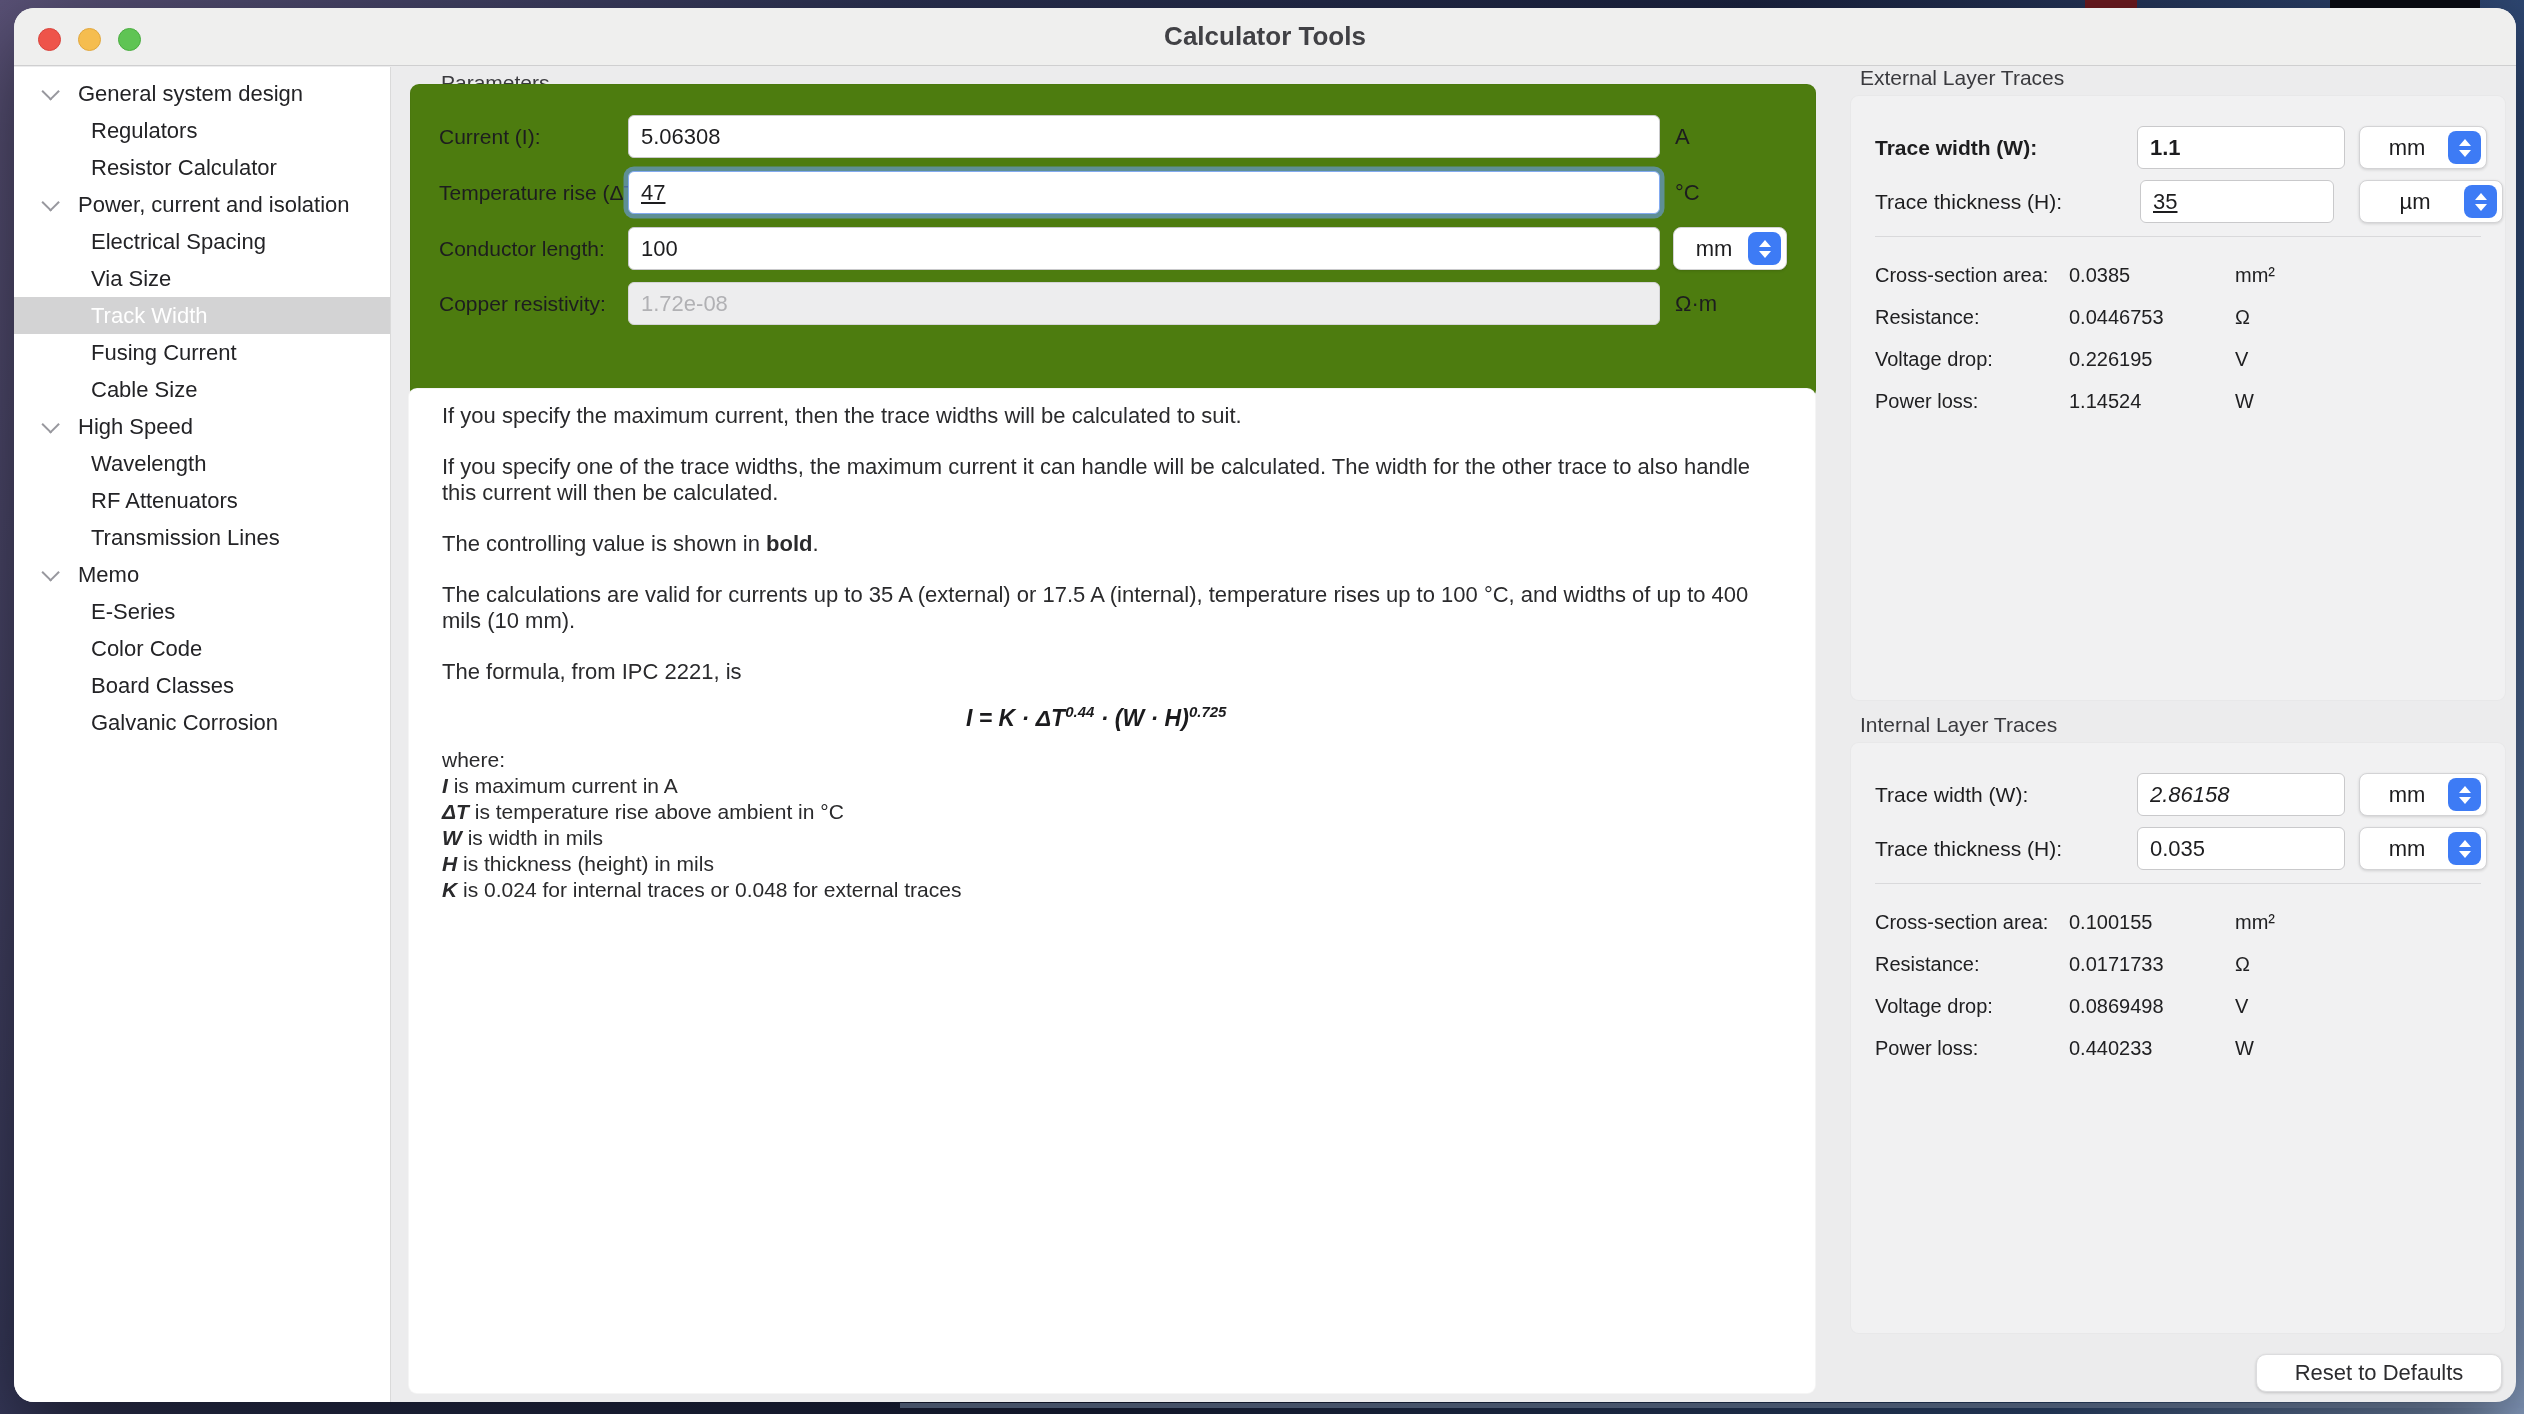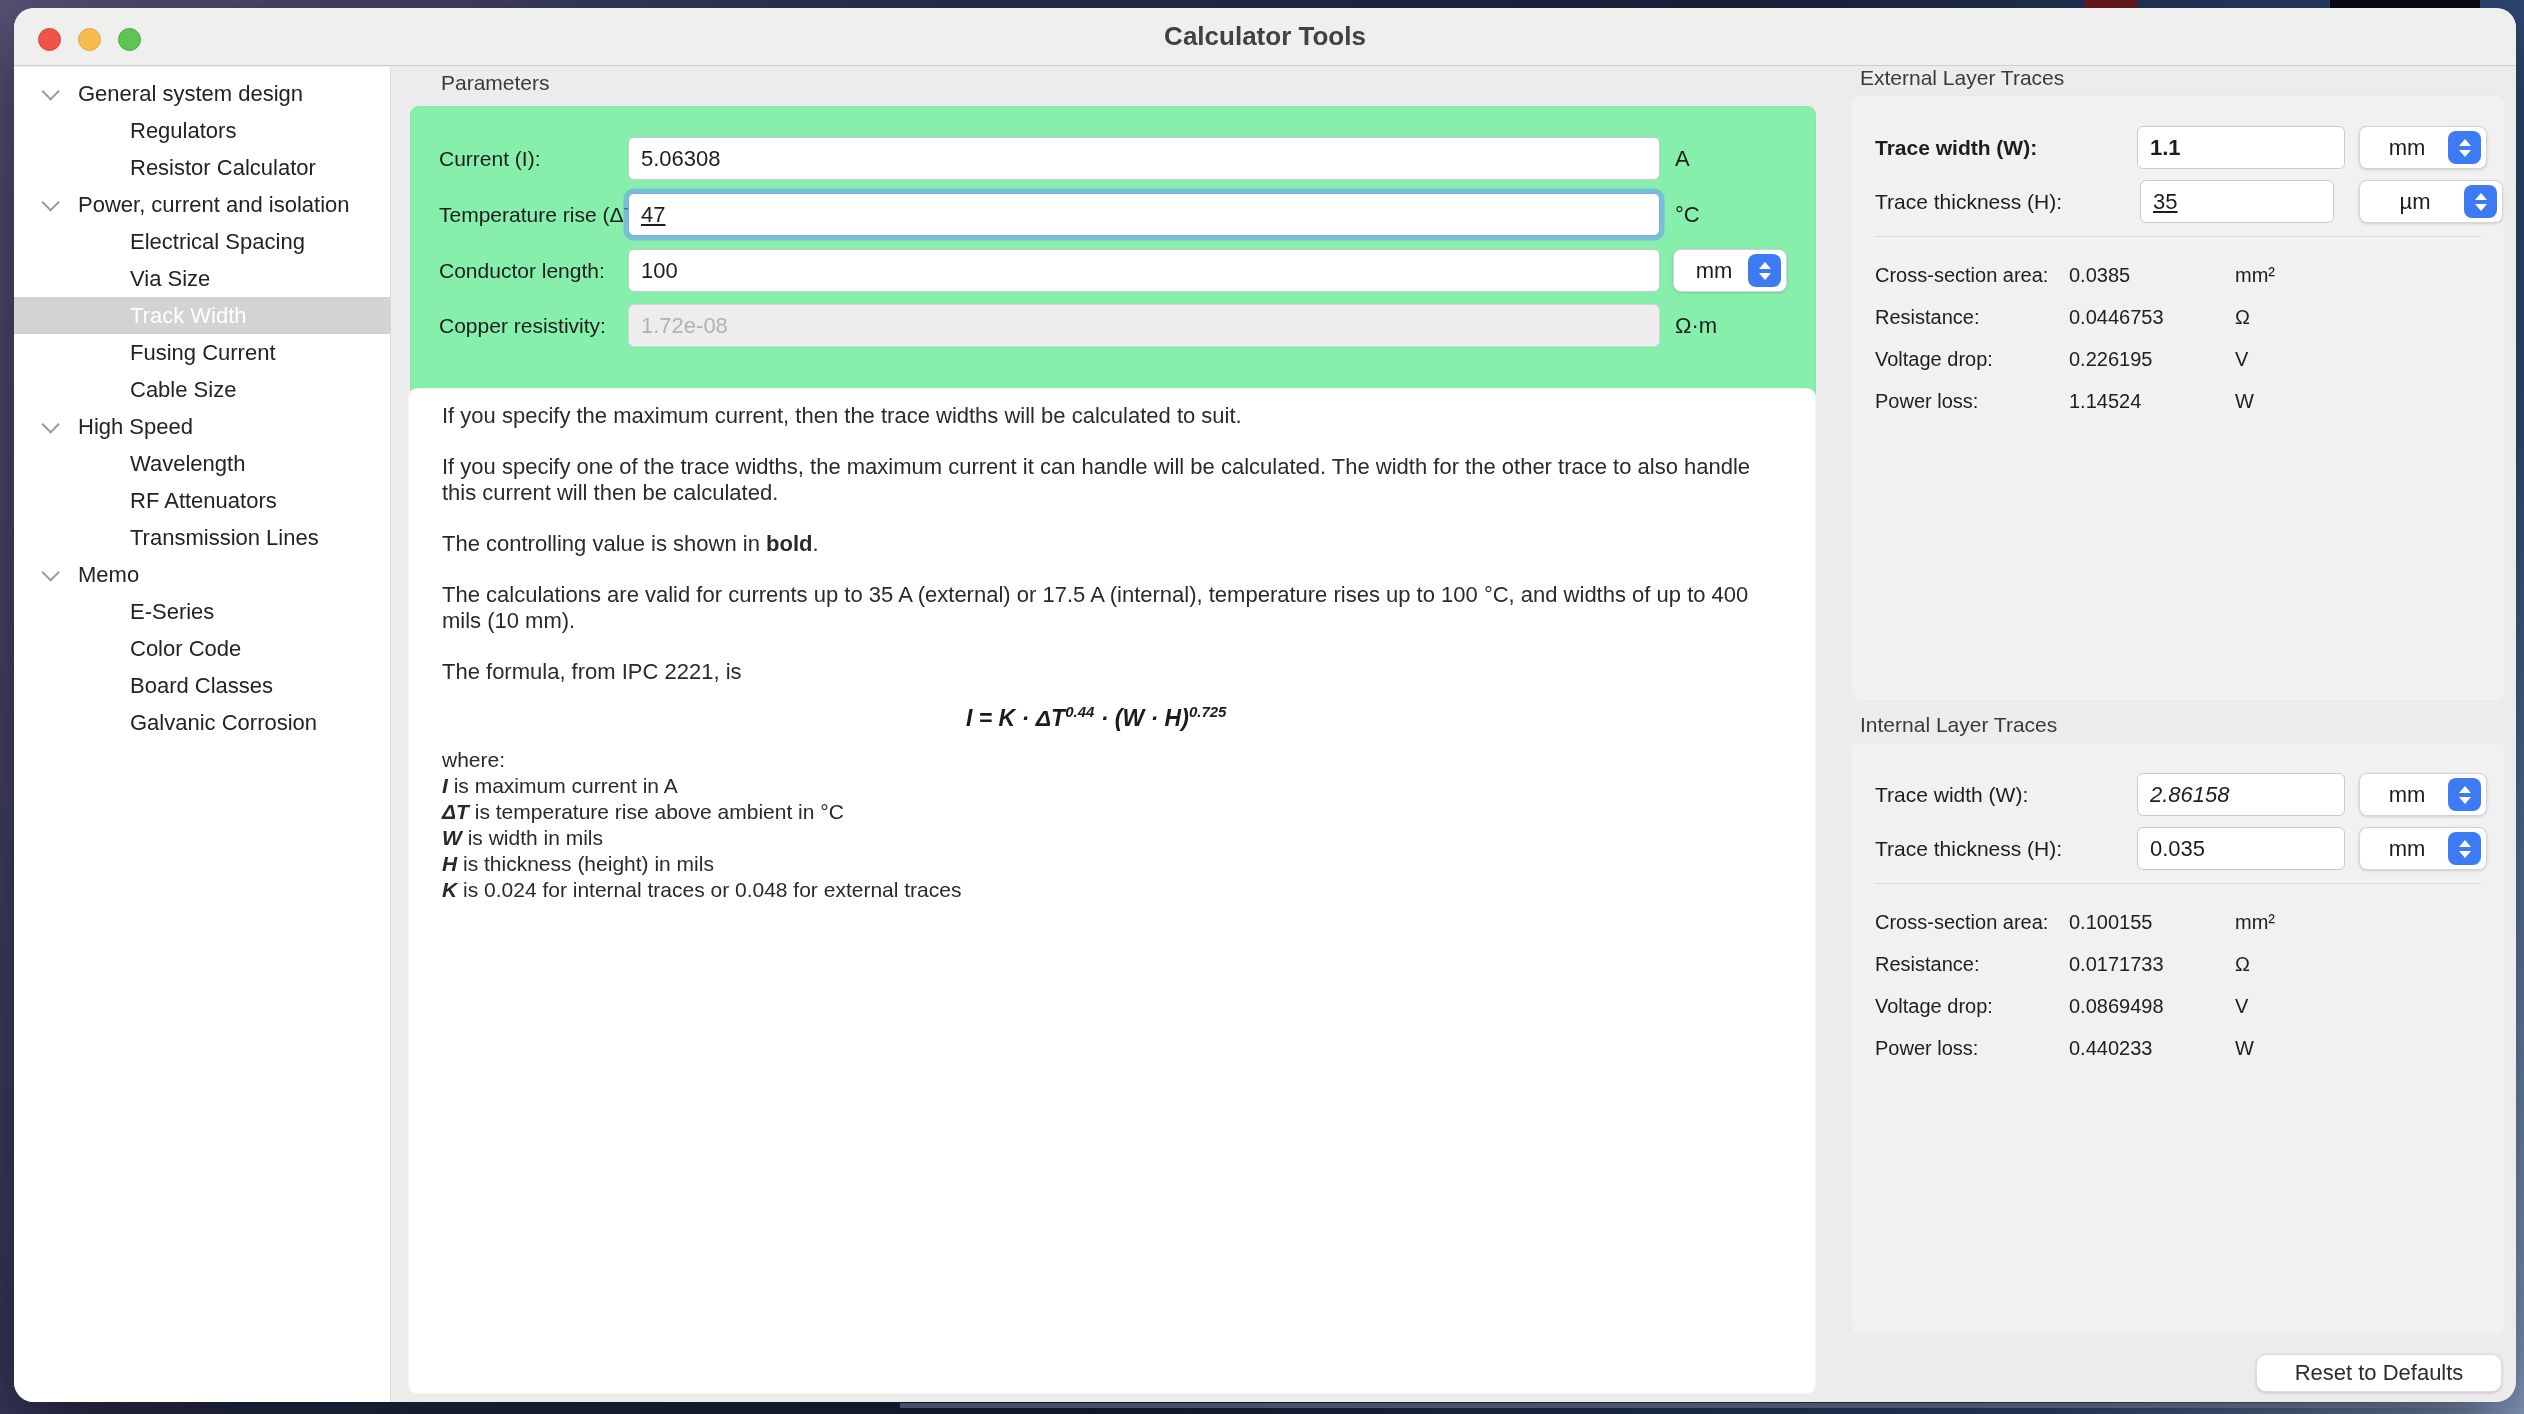--- a/index.html
+++ b/index.html
@@ -32,32 +32,32 @@
   .light.red    { background: #ee544a; border: 1px solid #d8443c; }
   .light.yellow { background: #f5bd4f; border: 1px solid #e0a73e; }
   .light.green  { background: #5fc454; border: 1px solid #4aad40; }
 
   .sidebar {
     position: absolute; left: 0; top: 59px; bottom: 0; width: 377px;
     background: #ffffff; border-right: 1px solid #dadada; padding-top: 8px;
   }
   .side-row { height: 37px; display: flex; align-items: center; font-size: 22px; color: #232326; white-space: nowrap; }
   .side-row.group { padding-left: 28px; }
-  .side-row.child { padding-left: 116px; }
+  .side-row.child { padding-left: 77px; }
   .chev { width: 36px; display: flex; align-items: center; justify-content: flex-start; }
   .chev::before {
     content: ""; display: block; width: 11px; height: 11px;
     border-right: 2.5px solid #98989e; border-bottom: 2.5px solid #98989e;
     transform: rotate(45deg) translateY(-3px);
   }
   .side-row.selected { background: #d3d3d4; color: #ffffff; }
 
   .group-label { position: absolute; font-size: 21px; color: #3a3a3e; }
   .panel { position: absolute; border-radius: 9px; }
-  .panel.params { left: 396px; top: 98px; width: 1406px; height: 315px; background: #86efac; border: 1px solid rgba(0,0,0,.03); }
+  .panel.params { left: 396px; top: 76px; width: 1406px; height: 315px; background: #4d7c0f; border: 1px solid rgba(0,0,0,.03); }
   .panel.desc   { left: 394px; top: 380px; width: 1408px; height: 1006px; background: #ffffff; border: 1px solid rgba(0,0,0,.04); }
   .panel.rgroup { background: #f1f1f2; border: 1px solid rgba(0,0,0,.035); }
   .panel.ext { left: 1836px; top: 87px;  width: 656px; height: 606px; }
   .panel.int { left: 1836px; top: 734px; width: 656px; height: 592px; }
 
   .frow { position: absolute; height: 43px; }
   .frow .flabel { position: absolute; top: 0; height: 43px; display: flex; align-items: center; font-size: 21px; color: #1d1d1f; white-space: nowrap; }
   .frow .flabel.bold { font-weight: bold; }
   input.fld {
     position: absolute; top: 0; height: 43px; background: #fff;

